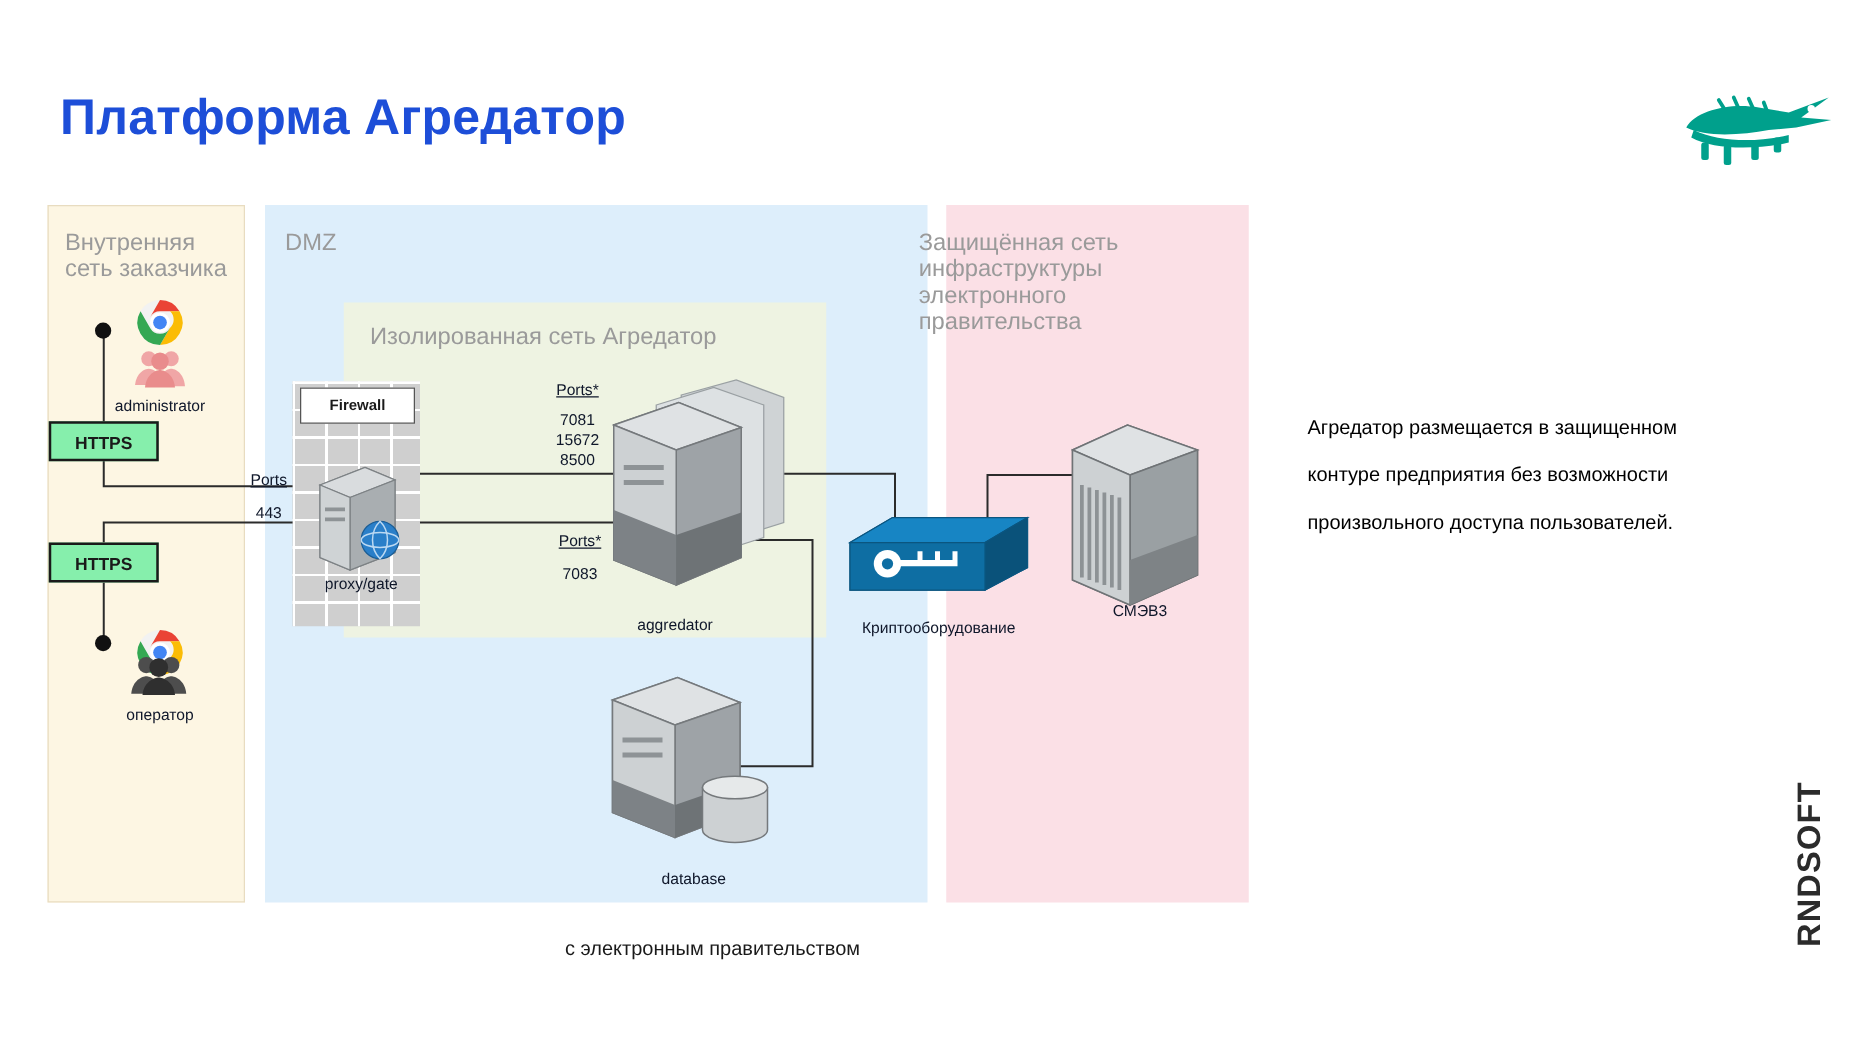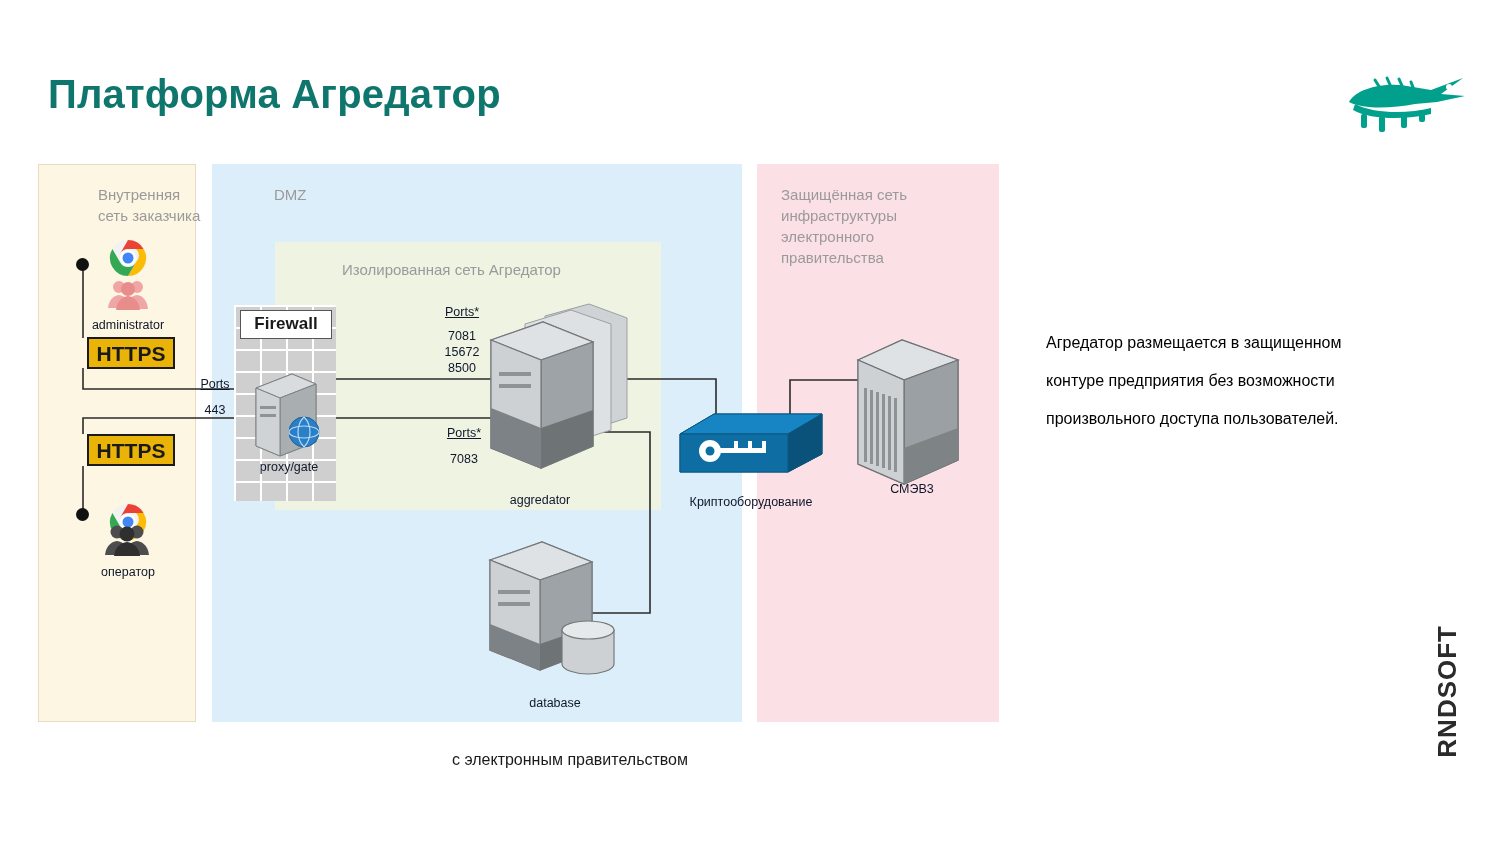--- a/index.html
+++ b/index.html
@@ -17,21 +17,21 @@
   }
 
   
   .page-title {
     position: absolute;
     left: 48px;
     top: 72px;
     font-size: 40px;
     font-weight: 700;
     letter-spacing: 0.2px;
-    color: #0f766e;
+    color: #1d4ed8;
   }
 
   
   .logo-mark {
     position: absolute;
     left: 1345px;
     top: 70px;
     width: 130px;
     height: 70px;
   }
@@ -49,24 +49,23 @@
     transform: rotate(180deg);
   }
 
   
   .zone {
     position: absolute;
     box-sizing: border-box;
   }
   .zone-label {
     position: absolute;
-    font-size: 15px;
+    font-size: 19px;
     line-height: 21px;
     color: #9a9a9a;
-    margin-left: 46px;
   }
   .zone-internal {
     left: 38px; top: 164px; width: 158px; height: 558px;
     background: #fdf6e3;
     border: 1px solid #e8dcc0;
   }
   .zone-dmz {
     left: 212px; top: 164px; width: 530px; height: 558px;
     background: #ddeefb;
   }
@@ -94,29 +93,28 @@
   .lbl-red {
     color: #0f172a;
     font-weight: 400;
     font-size: 12.5px;
   }
 
   
   .https-box {
     position: absolute;
     box-sizing: border-box;
-    background: #eab308;
+    background: #86efac;
     border: 2px solid #1a1a1a;
-    font-size: 21px;
+    font-size: 14px;
     font-weight: 700;
     text-align: center;
     line-height: 30px;
     height: 32px;
     width: 88px;
-    margin-left: 48px;
   }
   .dot {
     position: absolute;
     width: 13px; height: 13px;
     border-radius: 50%;
     background: #111;
   }
 
   
   .side-text {
@@ -151,21 +149,21 @@
       repeating-linear-gradient(to right, #ffffff 0 2px, transparent 2px 26px),
       #cfcfcf;
   }
   .firewall-title {
     position: absolute;
     left: 240px; top: 310px;
     width: 90px;
     background: #ffffff;
     border: 1px solid #555;
     text-align: center;
-    font-size: 17px;
+    font-size: 12px;
     font-weight: 700;
     line-height: 26px;
     height: 27px;
   }
 
   svg { display: block; overflow: visible; }
   .svg-layer {
     position: absolute;
     left: 0; top: 0;
     width: 1500px; height: 844px;

